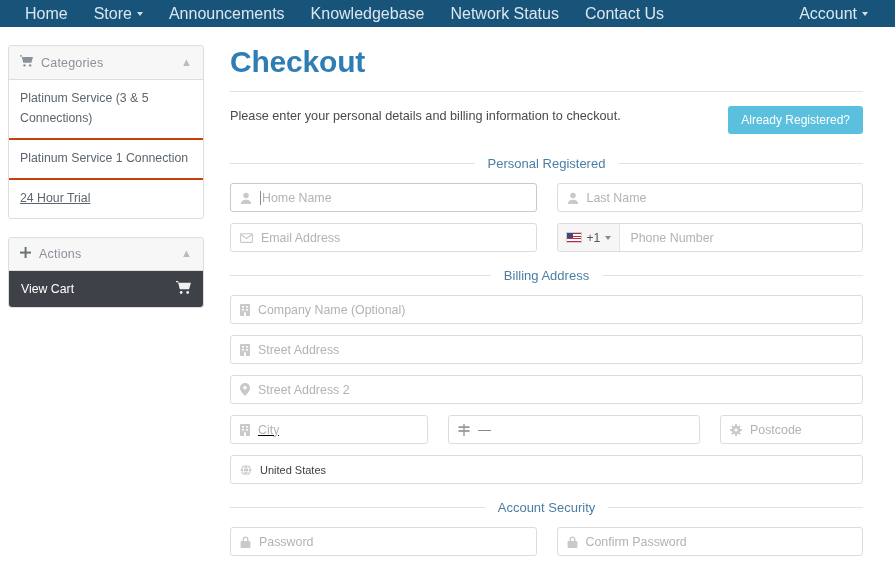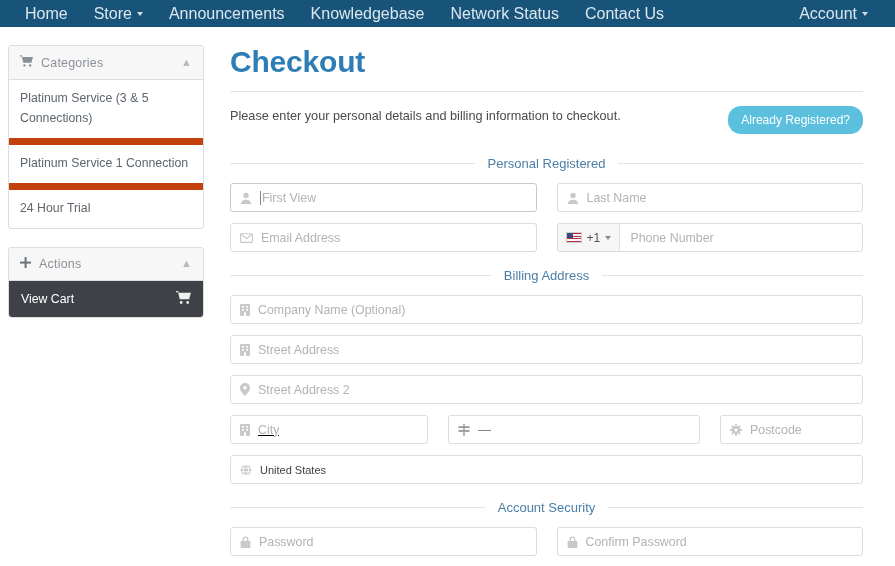--- a/index.html
+++ b/index.html
@@ -77,25 +77,25 @@
     margin-left: auto;
     color: #b6bcc2;
     font-size: 11px;
     line-height: 1;
   }
   .panel-list { list-style: none; margin: 0; padding: 0; }
   .panel-list li {
     padding: 9px 11px;
     font-size: 12.3px;
     color: #5d666e;
-    border-bottom: 7px solid #c2410c;
+    border-bottom: 2px solid #c2410c;
     line-height: 1.62;
     cursor: pointer;
   }
-  .panel-list li:last-child { border-bottom: none; }
+  .panel-list li:last-child { border-bottom: none; text-decoration: underline; }
   .action-item {
     background: #3e4147;
     color: #ffffff;
     font-size: 12.3px;
     font-weight: normal;
     padding: 10px 12px;
     display: flex;
     align-items: center;
     cursor: pointer;
     border-radius: 0 0 3px 3px;
@@ -129,21 +129,21 @@
     color: #4a4a4a;
     padding-top: 3px;
   }
   .btn-registered {
     margin-left: auto;
     background: #5bc0de;
     color: #ffffff;
     font-size: 12px;
     padding: 7px 13px;
     border: none;
-    border-radius: 13px;
+    border-radius: 3px;
     cursor: pointer;
     white-space: nowrap;
   }
 
   
   .legend {
     display: flex;
     align-items: center;
     margin: 16px 0 12px 0;
   }
@@ -364,21 +364,21 @@
     <div class="row">
       <div class="col">
         <div class="field focused">
           <span class="ico">
             <svg width="12" height="12" viewBox="0 0 14 14" fill="#c9c9c9">
               <circle cx="7" cy="4" r="3.2"></circle>
                 <path d="M1 14c0-3.3 2.7-5 6-5s6 1.7 6 5z"></path>
             </svg>
           </span>
           <span class="caret-bar"></span>
-          <span class="ph">First View</span>
+          <span class="ph">Home Name</span>
         </div>
       </div>
       <div class="col">
         <div class="field">
           <span class="ico">
             <svg width="12" height="12" viewBox="0 0 14 14" fill="#c9c9c9">
               <circle cx="7" cy="4" r="3.2"></circle>
                 <path d="M1 14c0-3.3 2.7-5 6-5s6 1.7 6 5z"></path>
             </svg>
           </span>

